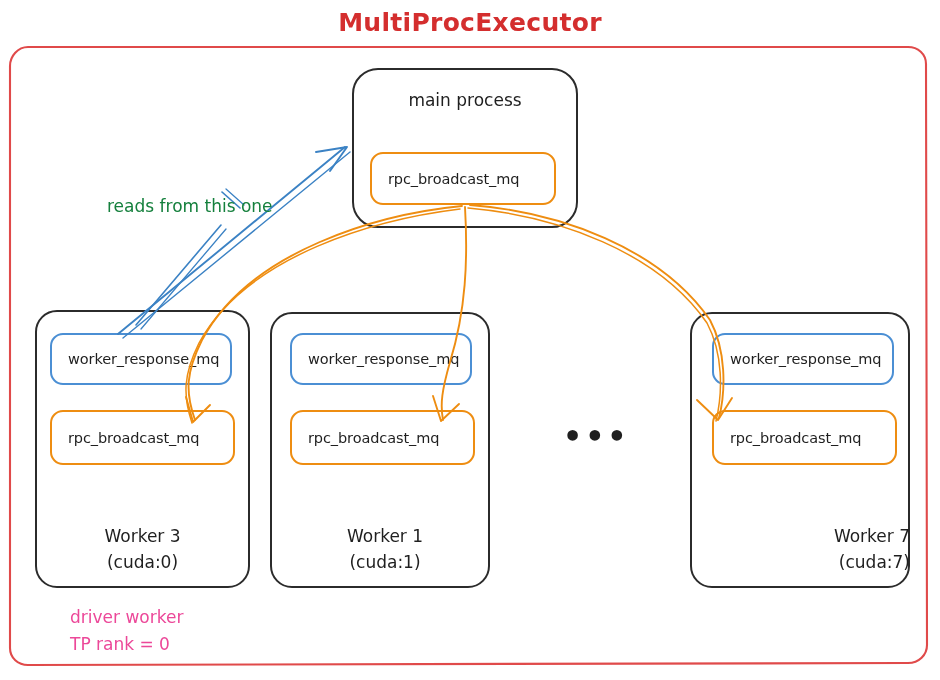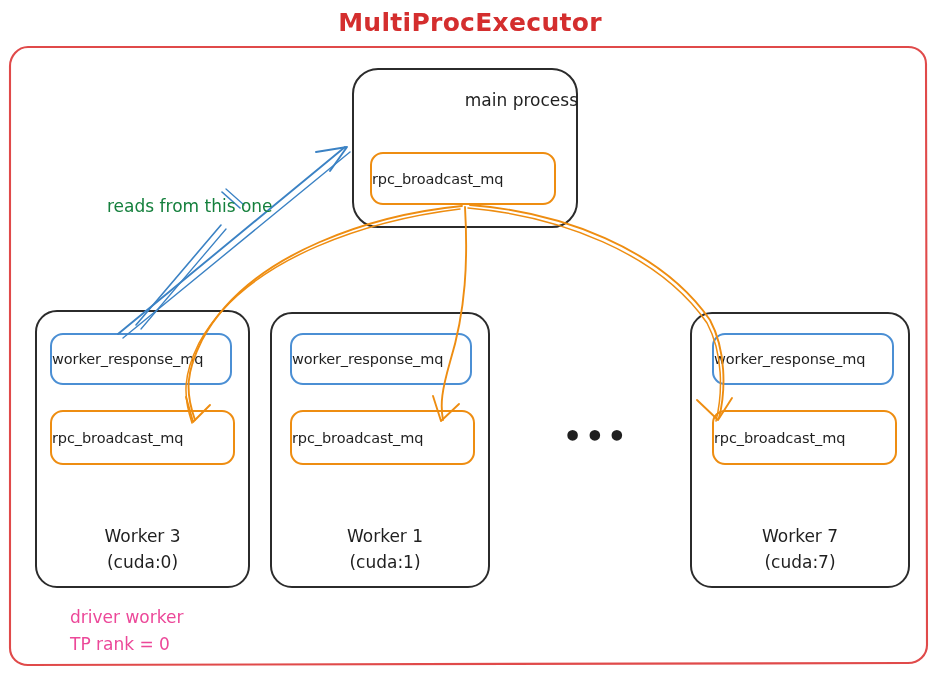--- a/index.html
+++ b/index.html
@@ -55,36 +55,36 @@
     background: transparent;
   }
 
   .mq-box {
     position: absolute;
     box-sizing: border-box;
     border-radius: 13px;
     background: transparent;
     display: flex;
     align-items: center;
-    padding-left: 0;
+    padding-left: 16px;
   }
   .mq-box.orange { border: 2.6px solid #ee8d11; }
   .mq-box.blue   { border: 2.1px solid #4b8fd4; }
 
   .mq-label {
     font-size: 14.5px;
     color: #1f1f1f;
     letter-spacing: -0.1px;
     white-space: nowrap;
     font-family: "DejaVu Sans", sans-serif;
   }
 
   .node-title {
     position: absolute;
-    text-align: right;
+    text-align: center;
     font-size: 17px;
     color: #1f1f1f;
     white-space: nowrap;
     font-family: "DejaVu Sans", sans-serif;
   }
 
   .node-caption {
     position: absolute;
     text-align: center;
     font-size: 17px;
@@ -162,21 +162,21 @@
 
   <div class="ellipsis-dots" style="left:563px; top:422px; width:60px; text-align:center;">•••</div>
 
   <div class="node-box" style="left:690px; top:312px; width:220px; height:276px;"></div>
   <div class="mq-box blue" style="left:712px; top:333px; width:182px; height:52px;">
     <span class="mq-label">worker_response_mq</span>
   </div>
   <div class="mq-box orange" style="left:712px; top:410px; width:185px; height:55px;">
     <span class="mq-label">rpc_broadcast_mq</span>
   </div>
-  <div class="node-caption" style="left:690px; top:523px; width:220px;">Worker 7
+  <div class="node-caption" style="left:690px; top:523px; width:220px;text-align:right;">Worker 7
 (cuda:7)</div>
 
   <svg class="layer-svg" viewBox="0 0 940 680">
 
     <g>
       <path d="M 462 206 C 380 214 250 250 202 340 C 186 372 185 392 195 420" fill="none" stroke="#ee8d11" stroke-width="1.9" stroke-linecap="round"></path>
       <path d="M 460 209 C 378 219 248 254 199 343 C 183 375 183 396 192 423" fill="none" stroke="#ee8d11" stroke-width="1.5" stroke-linecap="round"></path>
       <path d="M 193 422 L 186 397 M 193 422 L 210 405" fill="none" stroke="#ee8d11" stroke-width="1.9" stroke-linecap="round"></path>
     </g>
 

